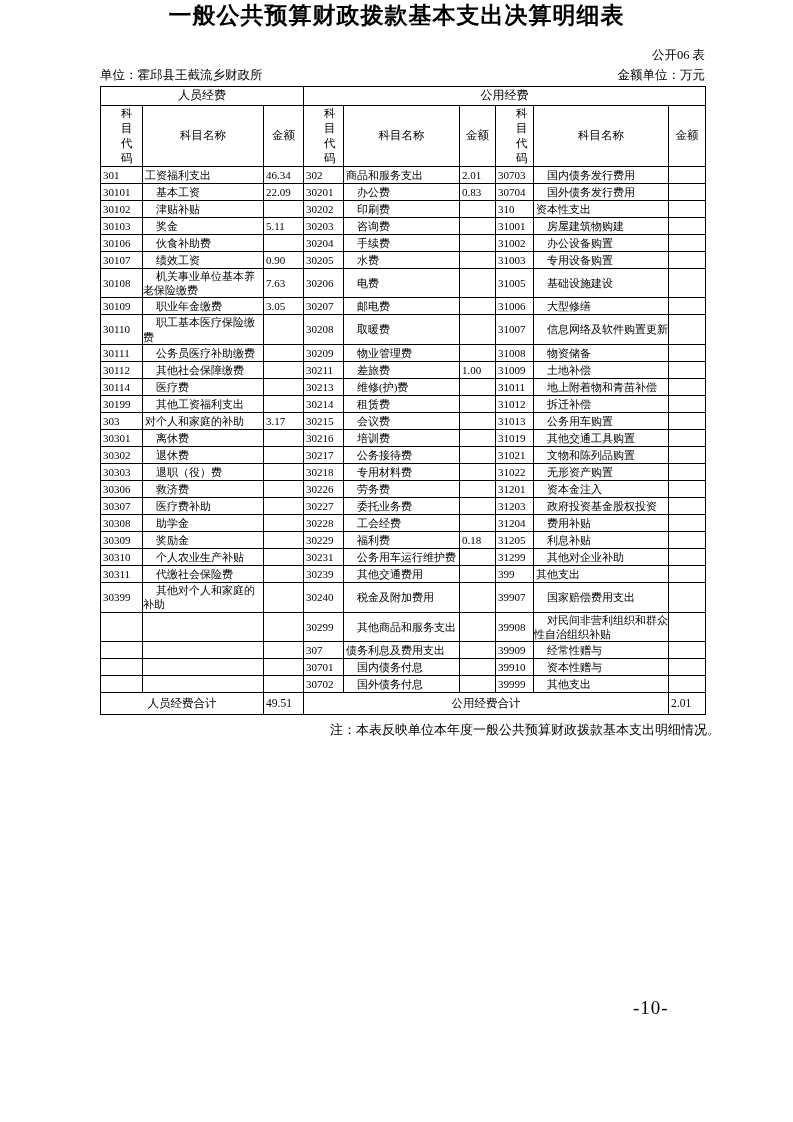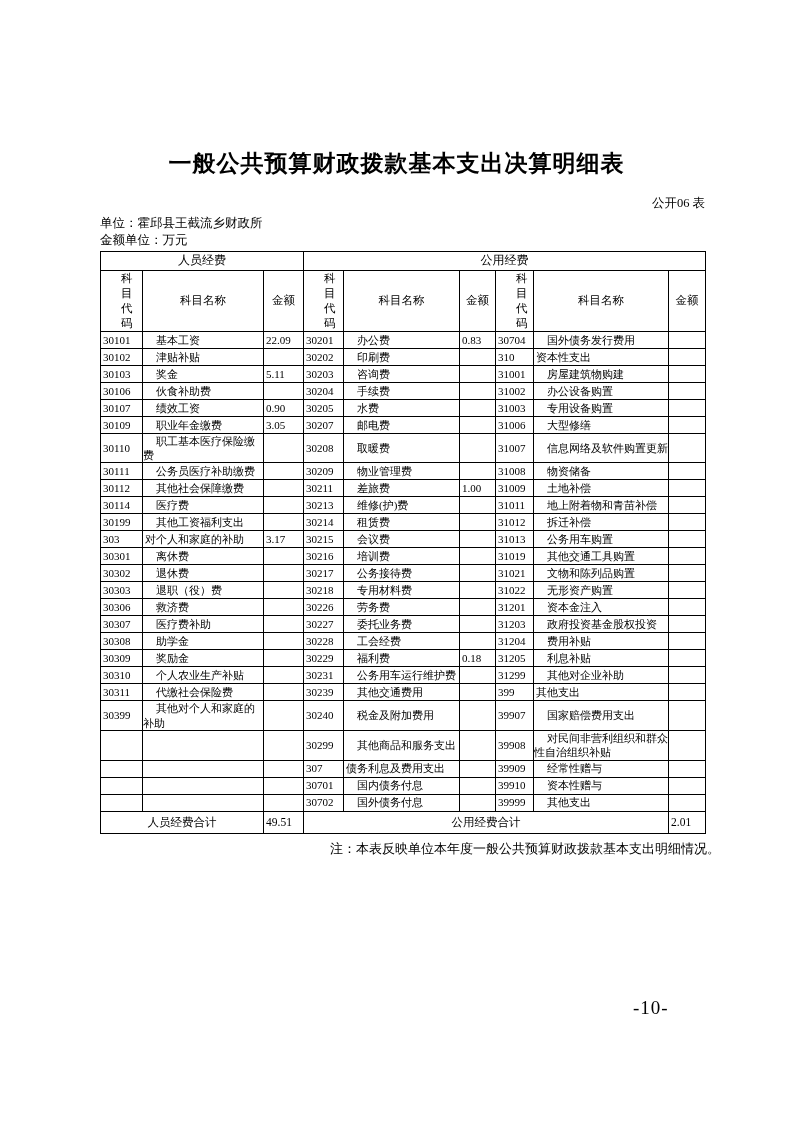--- a/index.html
+++ b/index.html
@@ -4,33 +4,32 @@
 <style>
   * { margin:0; padding:0; box-sizing:border-box; }
   html,body { background:#888; }
   .page {
     position:relative; width:793px; height:1122px; margin:0 auto;
     background:#ffffff; color:#000;
     font-family:"Liberation Serif","DejaVu Serif",serif;
     overflow:hidden;
   }
   .title {
-    padding-top:148px; text-align:center;
+    text-align:center;
     font-size:23px; font-weight:bold; letter-spacing:1px;
     font-family:"DejaVu Sans","Liberation Sans",sans-serif;
   }
   .form-no {
     width:605px; margin:16px 0 0 100px;
     text-align:right; font-size:12.5px;
   }
   .meta-row {
     width:605px; margin:3px 0 0 100px;
-    display:flex; justify-content:space-between; align-items:flex-start;
+    display:flex; justify-content:space-between; align-items:center;
     font-size:12.5px;
-    flex-direction:column;
   }
   table.budget {
     width:605px; margin:2px 0 0 100px;
     border-collapse:collapse; table-layout:fixed;
     border:1.5px solid #000;
   }
   table.budget th, table.budget td {
     border:1px solid #000;
     font-size:11px; font-weight:normal;
     vertical-align:middle; line-height:1.3;
@@ -91,20 +90,31 @@
         <th class="thin">科目代码</th>
         <th>科目名称</th>
         <th>金额</th>
         <th class="thin">科目代码</th>
         <th>科目名称</th>
         <th>金额</th>
       </tr>
     </thead>
     <tbody>
         <tr class="data-row">
+          <td class="code">301</td>
+          <td class="name lvl0">工资福利支出</td>
+          <td class="amt">46.34</td>
+          <td class="code">302</td>
+          <td class="name lvl0">商品和服务支出</td>
+          <td class="amt">2.01</td>
+          <td class="code">30703</td>
+          <td class="name lvl1">国内债务发行费用</td>
+          <td class="amt"></td>
+        </tr>
+        <tr class="data-row">
           <td class="code">30101</td>
           <td class="name lvl1">基本工资</td>
           <td class="amt">22.09</td>
           <td class="code">30201</td>
           <td class="name lvl1">办公费</td>
           <td class="amt">0.83</td>
           <td class="code">30704</td>
           <td class="name lvl1">国外债务发行费用</td>
           <td class="amt"></td>
         </tr>
@@ -143,20 +153,31 @@
         </tr>
         <tr class="data-row">
           <td class="code">30107</td>
           <td class="name lvl1">绩效工资</td>
           <td class="amt">0.90</td>
           <td class="code">30205</td>
           <td class="name lvl1">水费</td>
           <td class="amt"></td>
           <td class="code">31003</td>
           <td class="name lvl1">专用设备购置</td>
+          <td class="amt"></td>
+        </tr>
+        <tr class="data-row">
+          <td class="code">30108</td>
+          <td class="name lvl1">机关事业单位基本养老保险缴费</td>
+          <td class="amt">7.63</td>
+          <td class="code">30206</td>
+          <td class="name lvl1">电费</td>
+          <td class="amt"></td>
+          <td class="code">31005</td>
+          <td class="name lvl1">基础设施建设</td>
           <td class="amt"></td>
         </tr>
         <tr class="data-row">
           <td class="code">30109</td>
           <td class="name lvl1">职业年金缴费</td>
           <td class="amt">3.05</td>
           <td class="code">30207</td>
           <td class="name lvl1">邮电费</td>
           <td class="amt"></td>
           <td class="code">31006</td>

